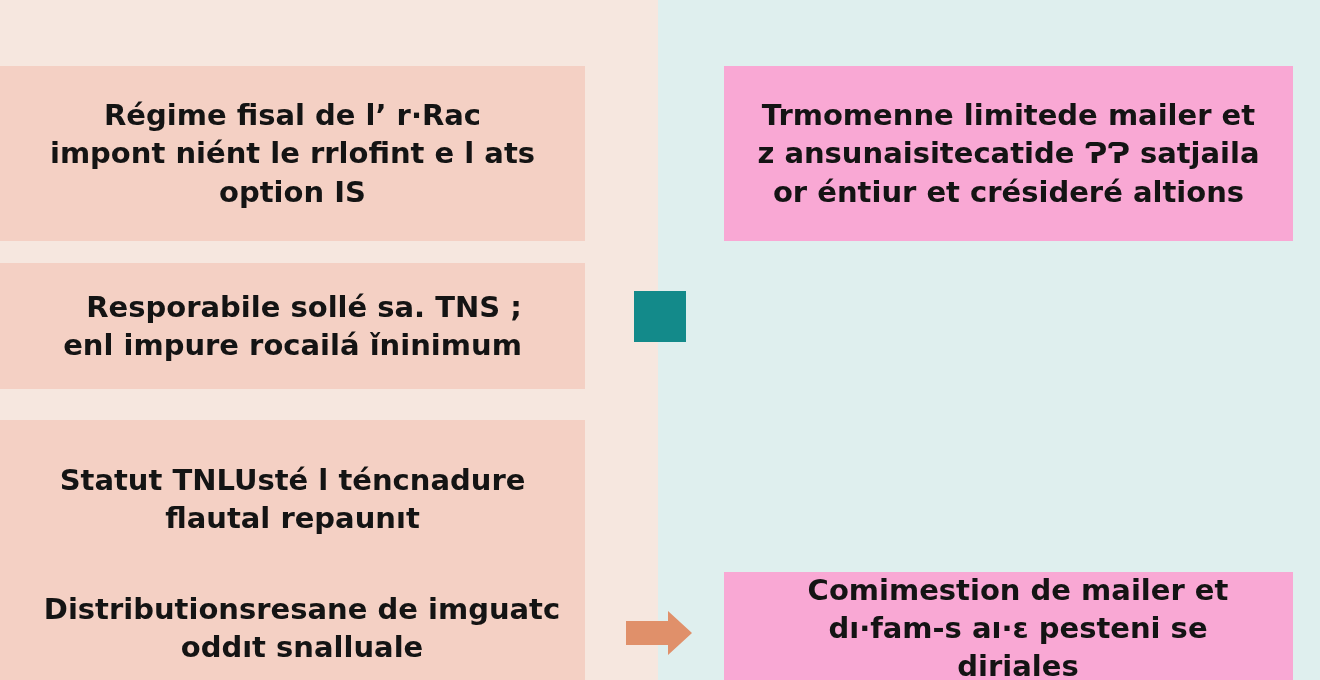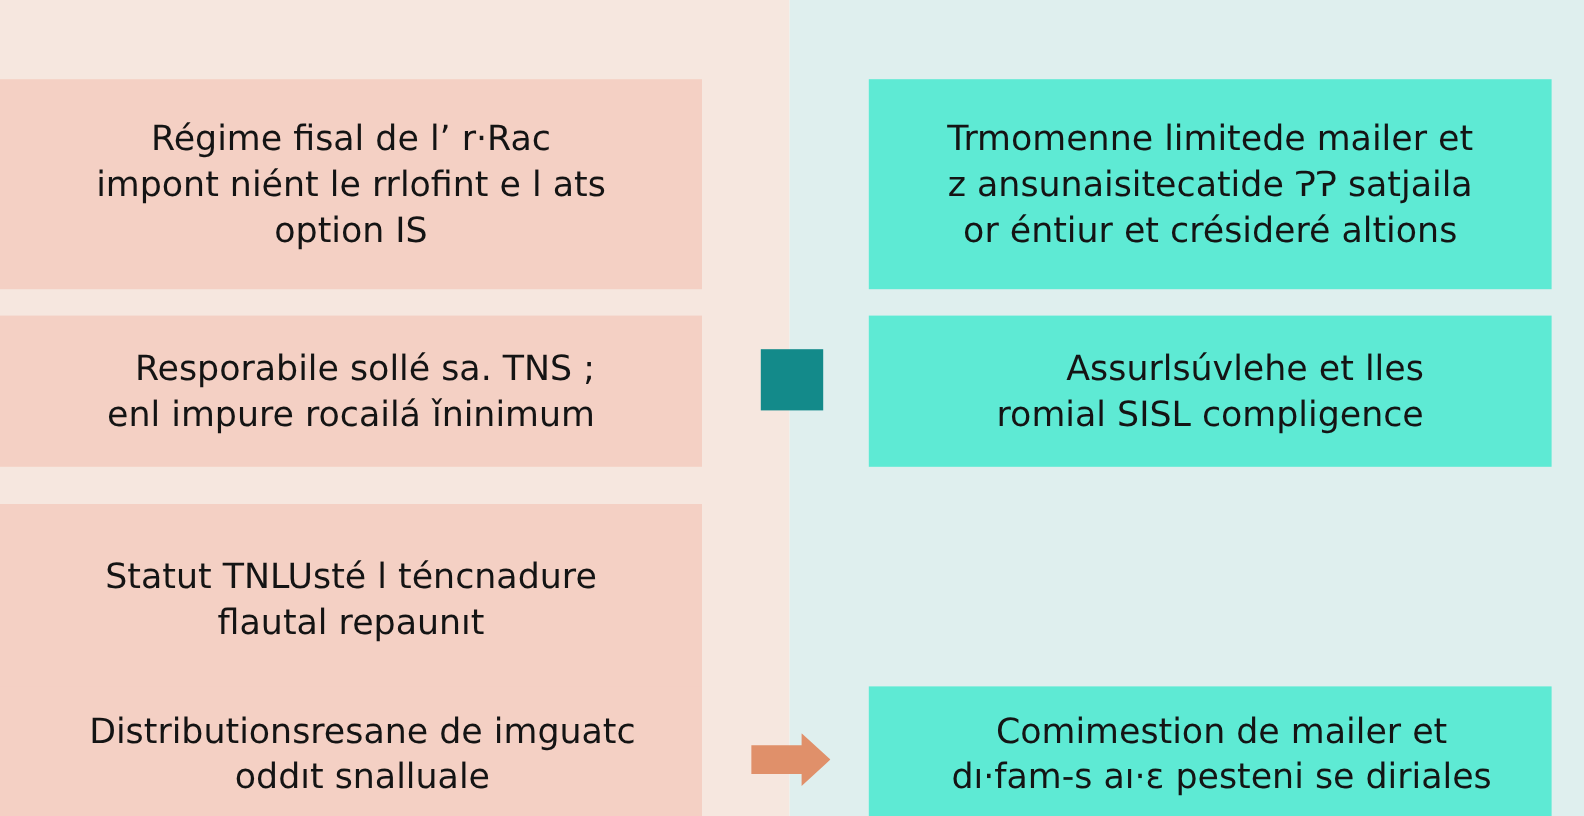--- a/index.html
+++ b/index.html
@@ -30,33 +30,33 @@
     }
     .box {
       position: absolute;
       display: flex;
       align-items: center;
       justify-content: center;
       text-align: center;
       box-sizing: border-box;
       padding: 13px 20px;
       color: #141414;
-      font-weight: normal;
+      font-weight: bold;
       font-size: 29px;
       line-height: 1.32;
     }
     .box.left {
       left: 0;
       width: 585px;
       background: #f4d0c4;
     }
     .box.right {
       left: 724px;
       width: 569px;
-      background: #5eead4;
+      background: #f9a8d4;
     }
     .row1 { top: 66px;  height: 175px; }
     .row2 { top: 263px; height: 126px; text-align: right; }
     .row3 { top: 420px; height: 158px; }
     .row4 { top: 572px; height: 140px; }
     .row4 .box-text { margin-top: -28px; margin-left: 19px; }
 
     .box-text {
       white-space: pre-line;
     }
@@ -100,24 +100,20 @@
   <div class="box left row4">
     <span class="box-text">Distributionsresane de imguatc
 oddıt snalluale</span>
   </div>
 
   <div class="box right row1">
     <span class="box-text">Trmomenne limitede mailer et
 z ansunaisitecatide ɁɁ satjaila
 or éntiur et crésideré altions</span>
   </div>
-  <div class="box right row2">
-    <span class="box-text">Assurlsúvlehe et lles
-romial SISL compligence</span>
-  </div>
   <div class="box right row4">
     <span class="box-text">Comimestion de mailer et
 dı·fam-s aı·ɛ pesteni se diriales</span>
   </div>
 
   <div class="teal-square"></div>
 
   <svg class="arrow" viewBox="0 0 66 44" xmlns="http://www.w3.org/2000/svg">
     <polygon points="0,10 42,10 42,0 66,22 42,44 42,34 0,34" fill="#e0906a"></polygon>
   </svg>

